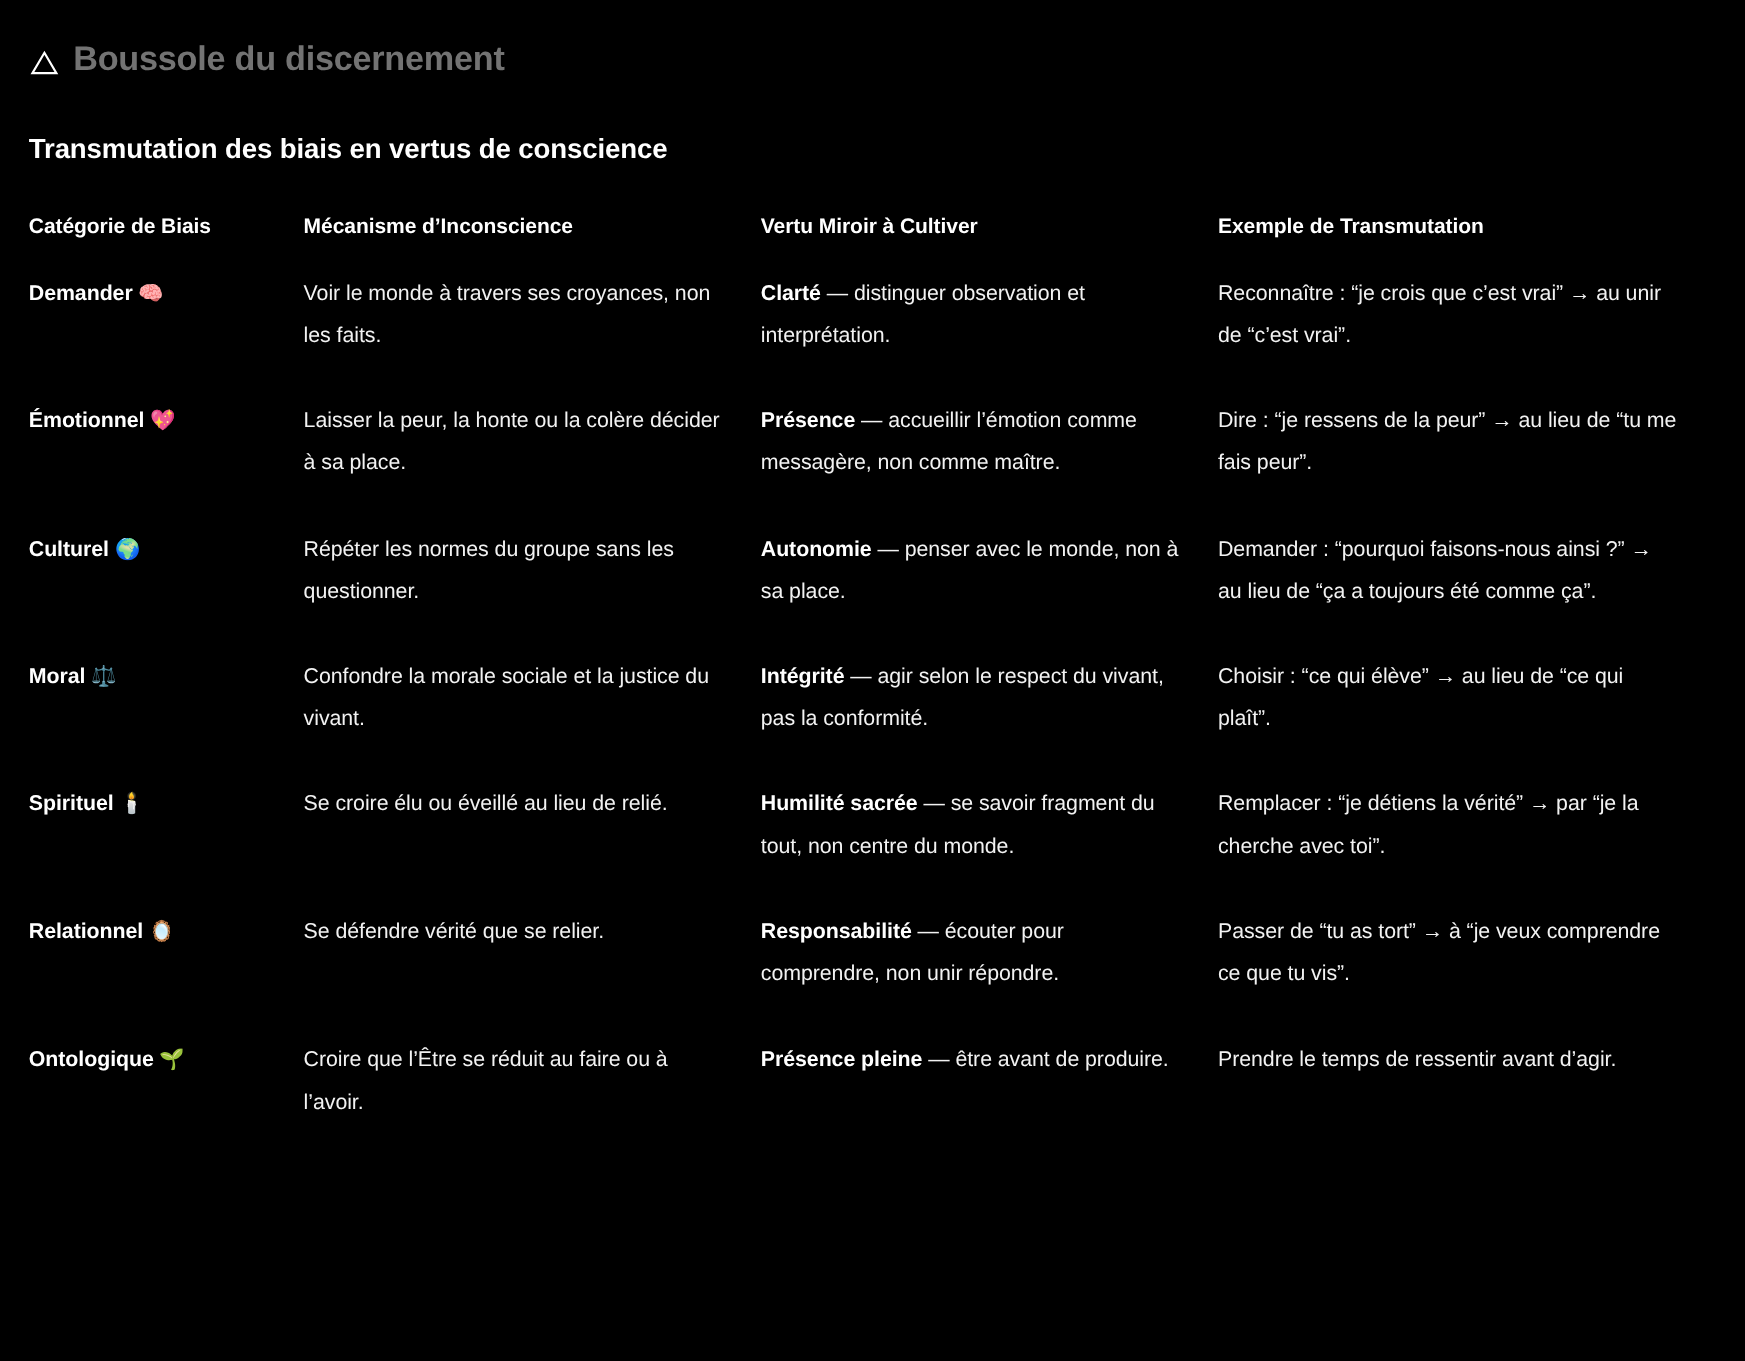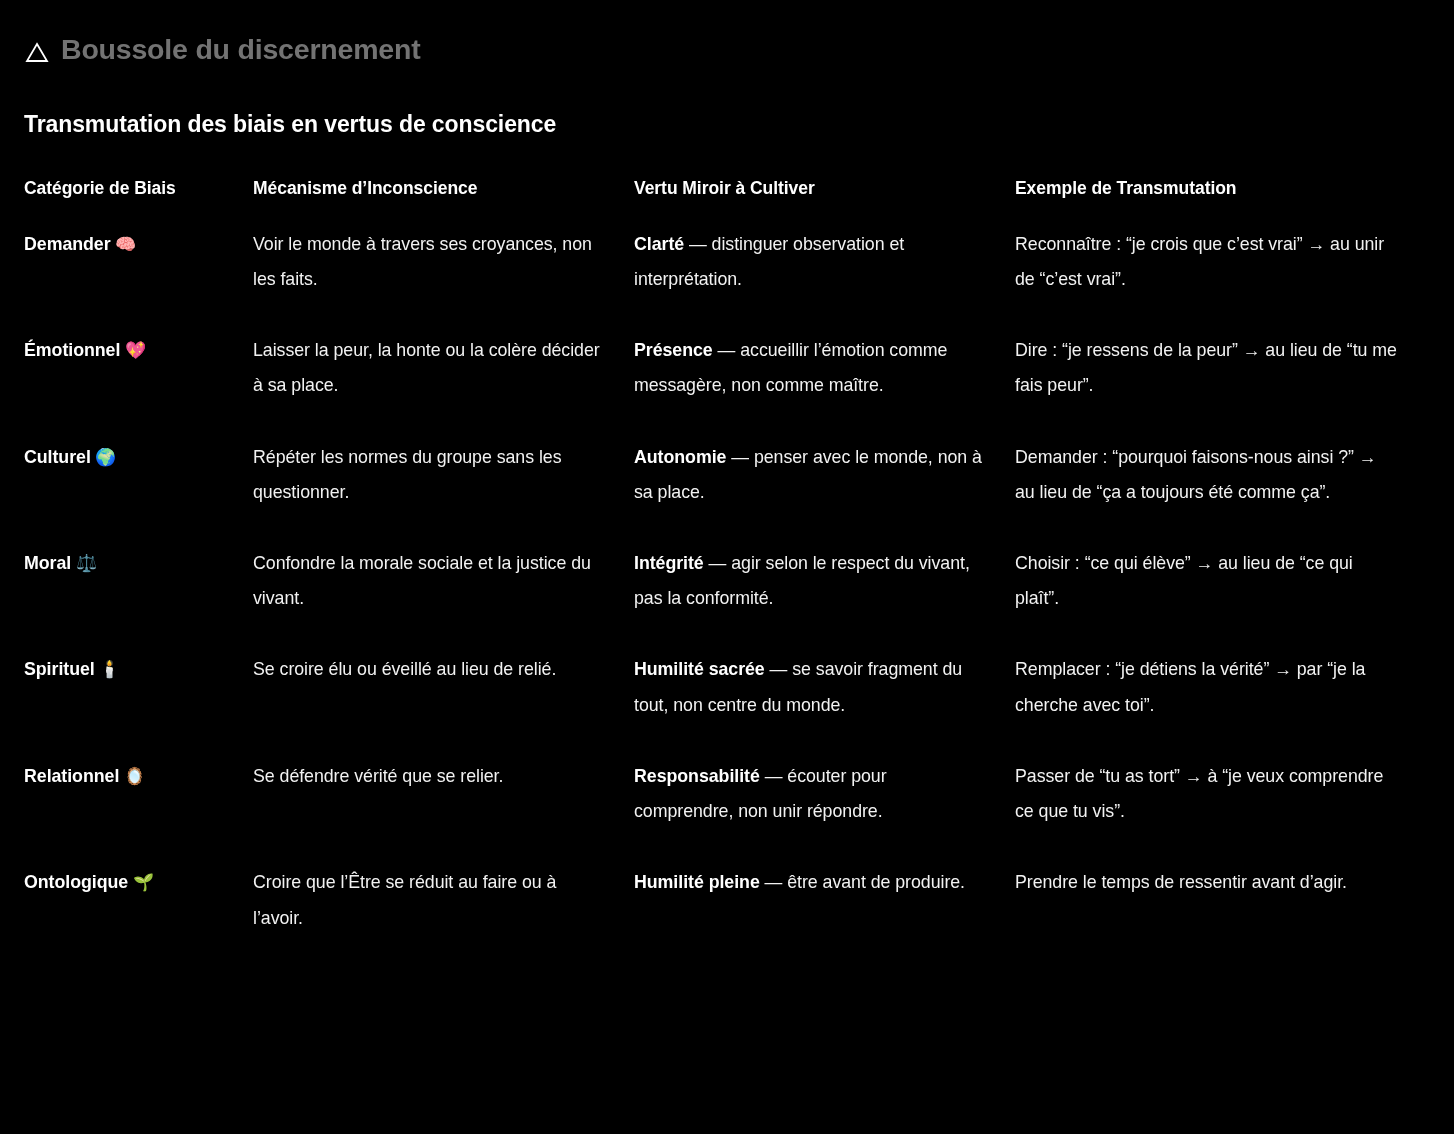--- a/index.html
+++ b/index.html
@@ -174,19 +174,19 @@
         </tr>
         <tr>
           <td class="cat"><span>Relationnel</span><span class="emoji">🪞</span></td>
           <td>Se défendre vérité que se relier.</td>
           <td><span class="virtue-name">Responsabilité</span><span> — écouter pour comprendre, non unir répondre.</span></td>
           <td>Passer de “tu as tort” → à “je veux comprendre ce que tu vis”.</td>
         </tr>
         <tr>
           <td class="cat"><span>Ontologique</span><span class="emoji">🌱</span></td>
           <td>Croire que l’Être se réduit au faire ou à l’avoir.</td>
-          <td><span class="virtue-name">Humilité pleine</span><span> — être avant de produire.</span></td>
+          <td><span class="virtue-name">Présence pleine</span><span> — être avant de produire.</span></td>
           <td>Prendre le temps de ressentir avant d’agir.</td>
         </tr>
       </tbody>
   </table>
 
 </div>
 
 </body></html>

